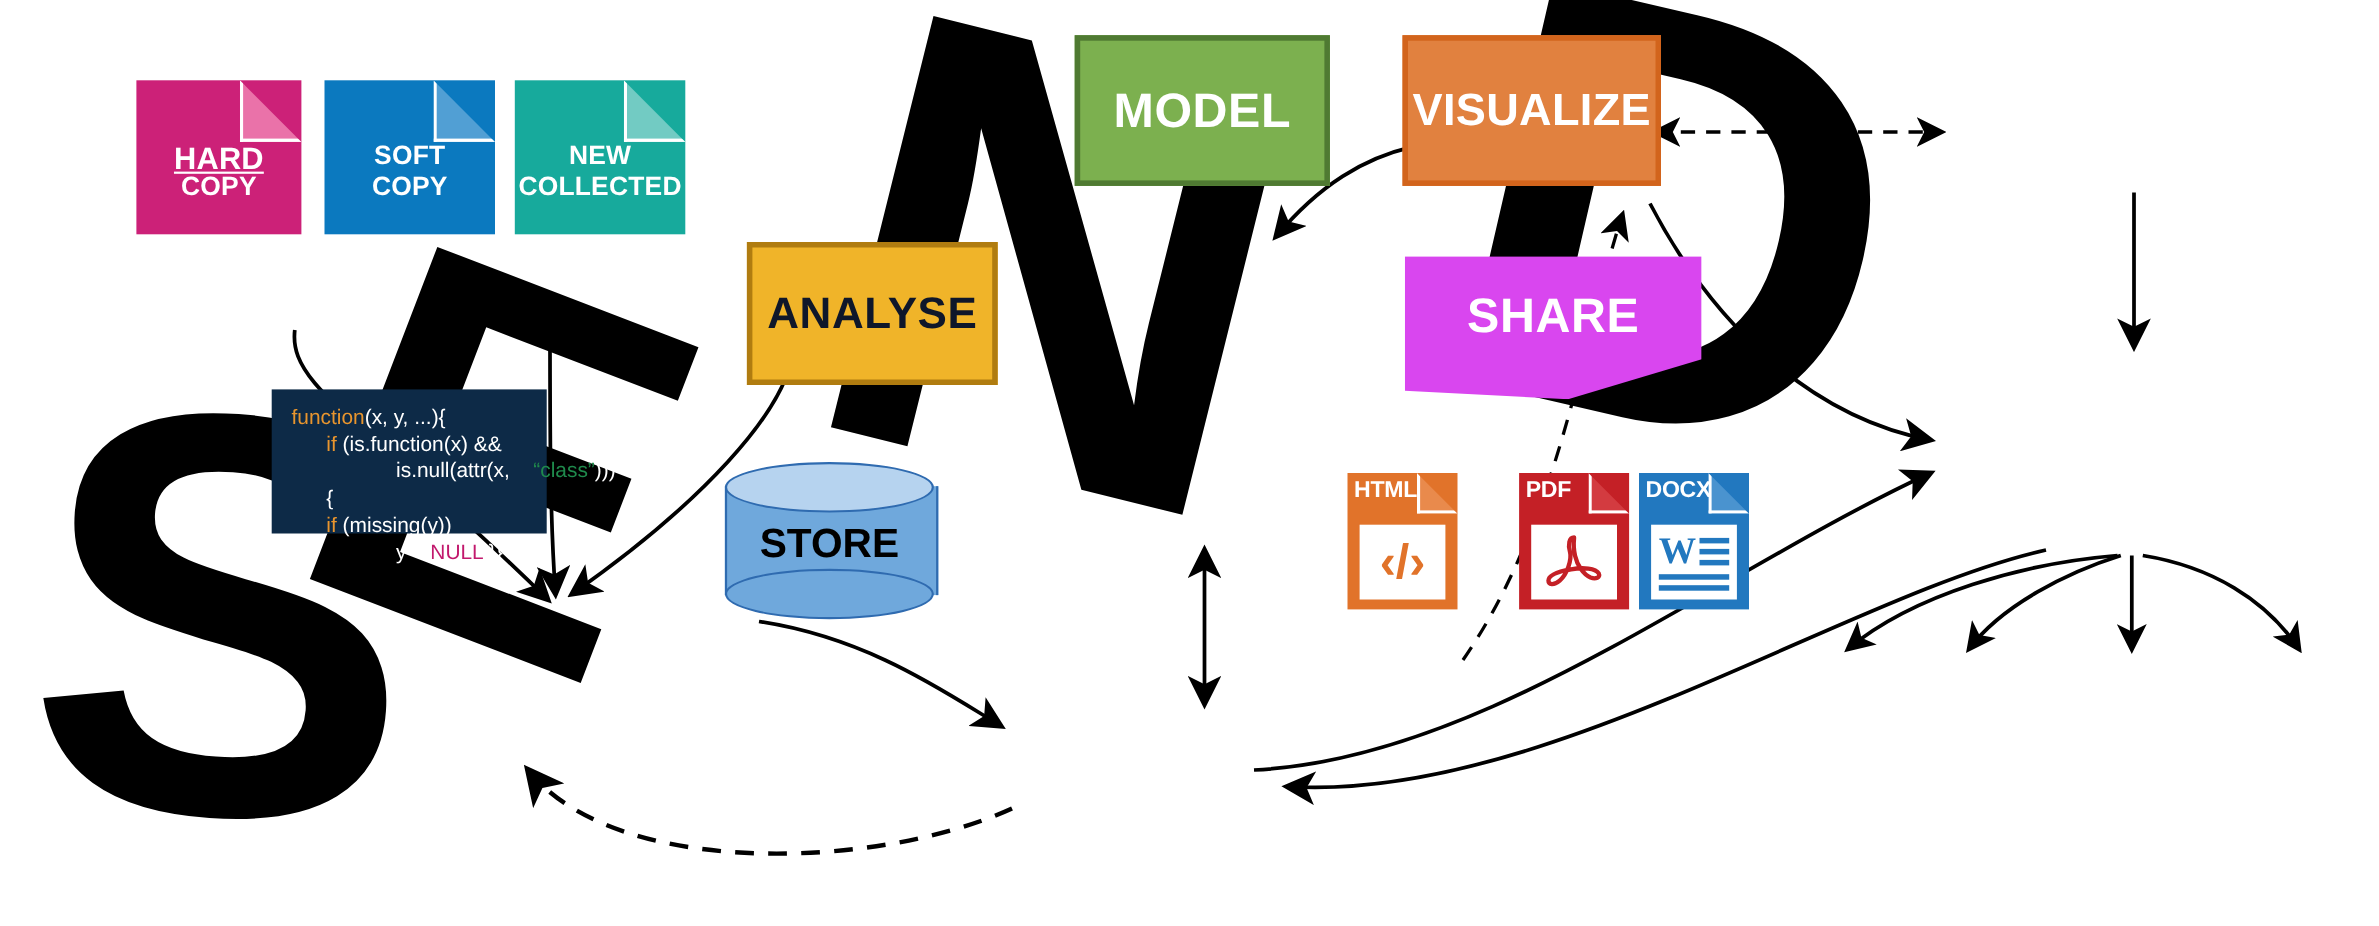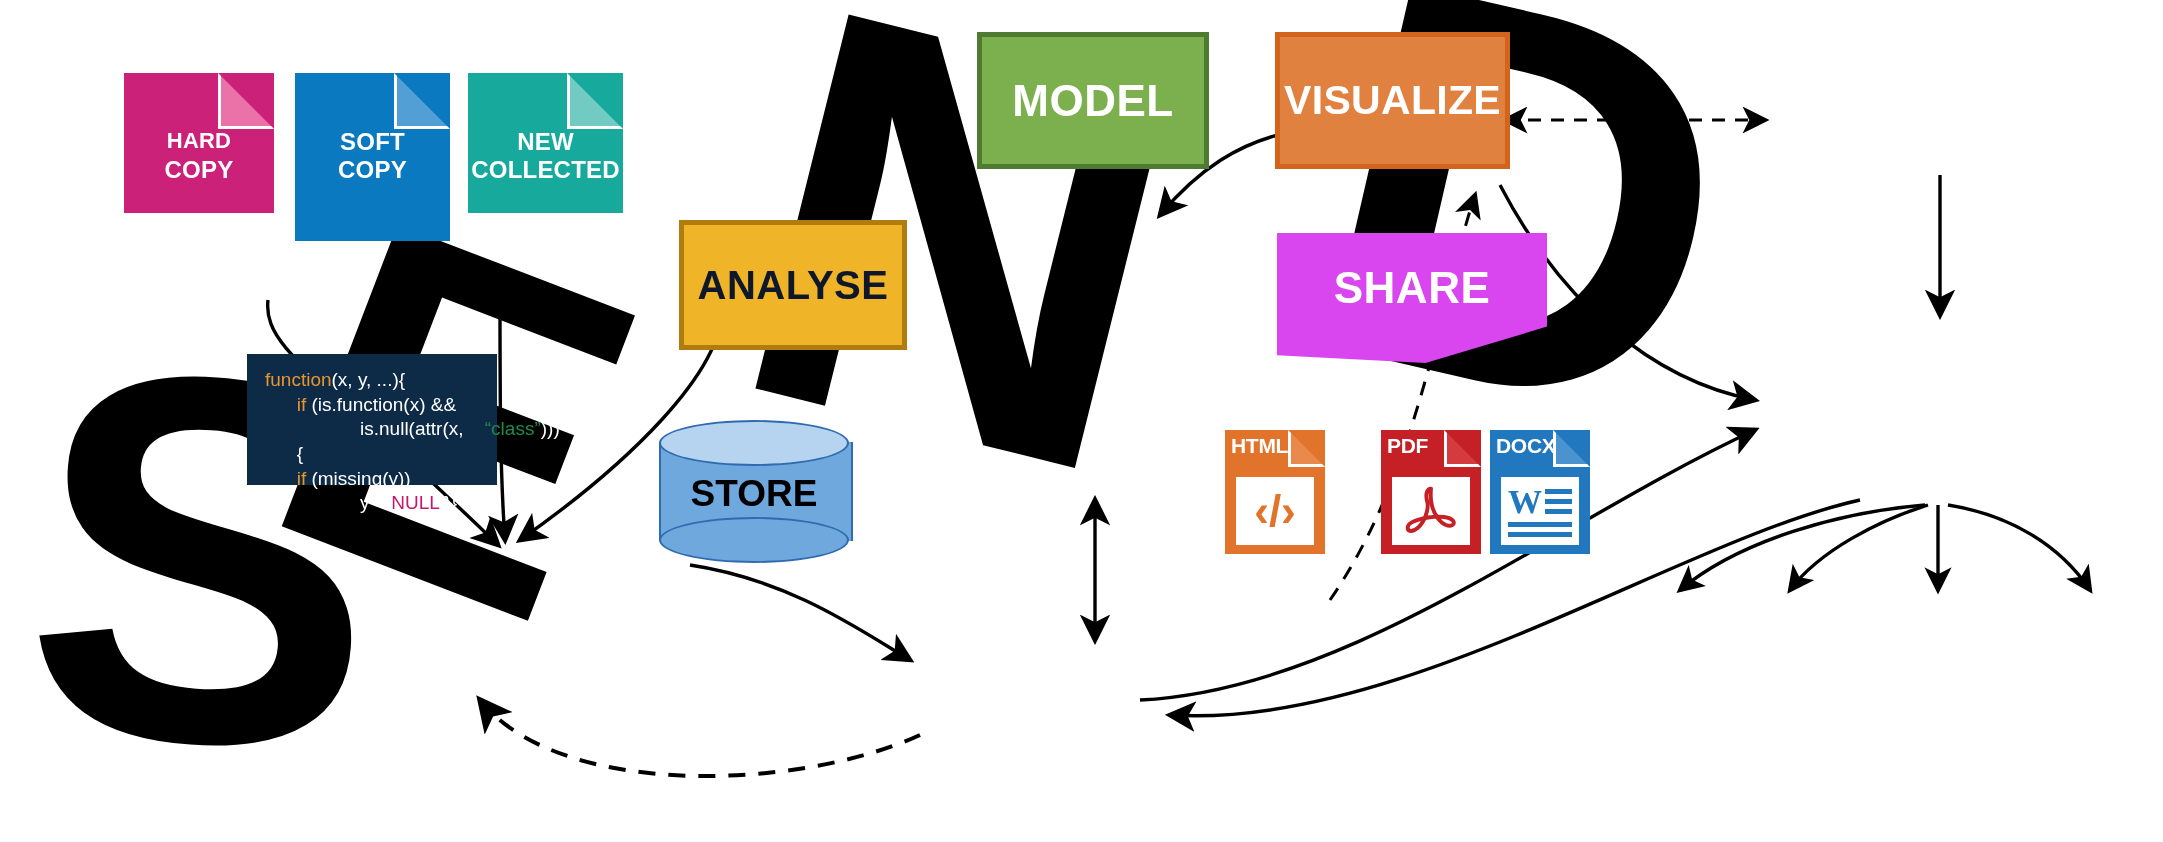--- a/index.html
+++ b/index.html
@@ -107,25 +107,25 @@
       <path d="M1938,505 L1938,590" marker-end="url(#ah2)"></path>
       <path d="M1948,505 C2010,515 2060,545 2090,590" marker-end="url(#ah2)"></path>
     </g>
   </svg>
 
   <div class="doc" style="left:124px;top:73px;width:150px;height:140px;">
     <div class="body" style="background:#cc2178;"></div>
     <div class="fold" style="width:53px;height:53px;background:#ea72a9;
                 clip-path:polygon(0 0,100% 100%,0 100%);
                 border-left:3px solid #fff;border-bottom:3px solid #fff;"></div>
-    <div class="lbl" style="top:56px;font-size:22px;">HARD</div>
+    <div class="lbl" style="top:56px;font-size:28px;text-decoration:underline;">HARD</div>
     <div class="lbl" style="top:84px;font-size:24px;">COPY</div>
   </div>
 
-  <div class="doc" style="left:295px;top:73px;width:155px;height:168px;">
+  <div class="doc" style="left:295px;top:73px;width:155px;height:140px;">
     <div class="body" style="background:#0b79bf;"></div>
     <div class="fold" style="width:53px;height:53px;background:#519fd4;
                 clip-path:polygon(0 0,100% 100%,0 100%);
                 border-left:3px solid #fff;border-bottom:3px solid #fff;"></div>
     <div class="lbl" style="top:56px;font-size:24px;">SOFT</div>
     <div class="lbl" style="top:84px;font-size:24px;">COPY</div>
   </div>
 
   <div class="doc" style="left:468px;top:73px;width:155px;height:140px;">
     <div class="body" style="background:#17aa9c;"></div>

